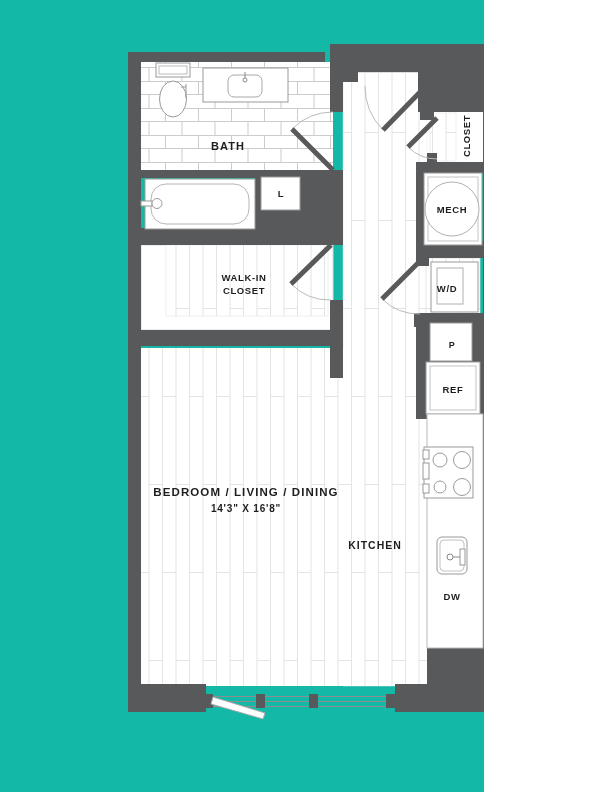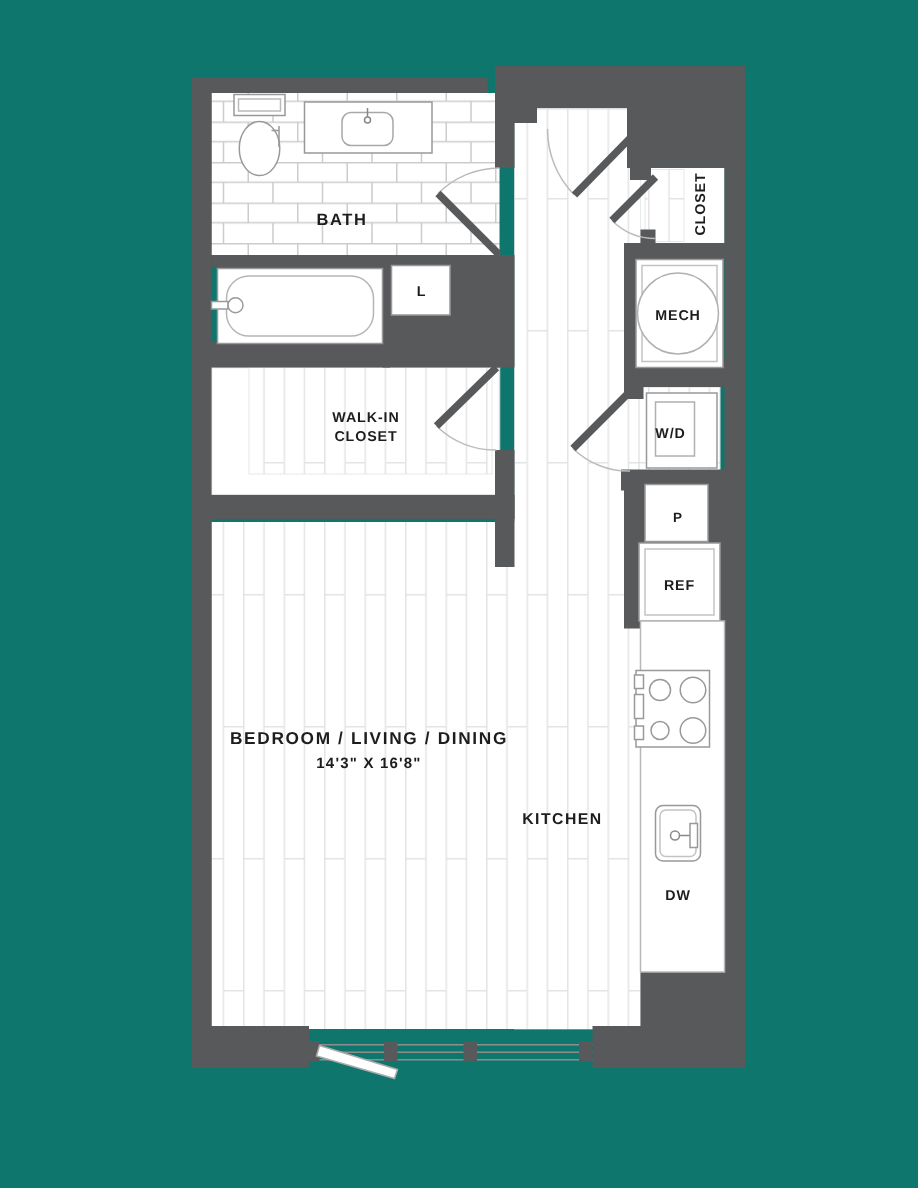--- a/index.html
+++ b/index.html
@@ -1,16 +1,16 @@
 <!DOCTYPE html>
 <html><head>
 <meta charset="utf-8">
 <style>
   html,body{margin:0;padding:0;background:#ffffff;}
-  #canvas{position:relative;width:612px;height:792px;background:#0f766e;overflow:hidden;
+  #canvas{position:relative;width:484px;height:792px;background:#14b8a6;overflow:hidden;
           font-family:"Liberation Sans", sans-serif;}
   svg{position:absolute;left:0;top:0;}
   text{font-family:"Liberation Sans", sans-serif;font-weight:700;fill:#1d1d1f;}
   .lbl    {font-size:11px;letter-spacing:1.1px;}
   .lbl-sm {font-size:9.5px;letter-spacing:0.6px;}
   .lbl-xs {font-size:9px;letter-spacing:0.5px;}
   .lbl-dim{font-size:10px;letter-spacing:0.8px;}
 </style>
 </head>
 <body>

